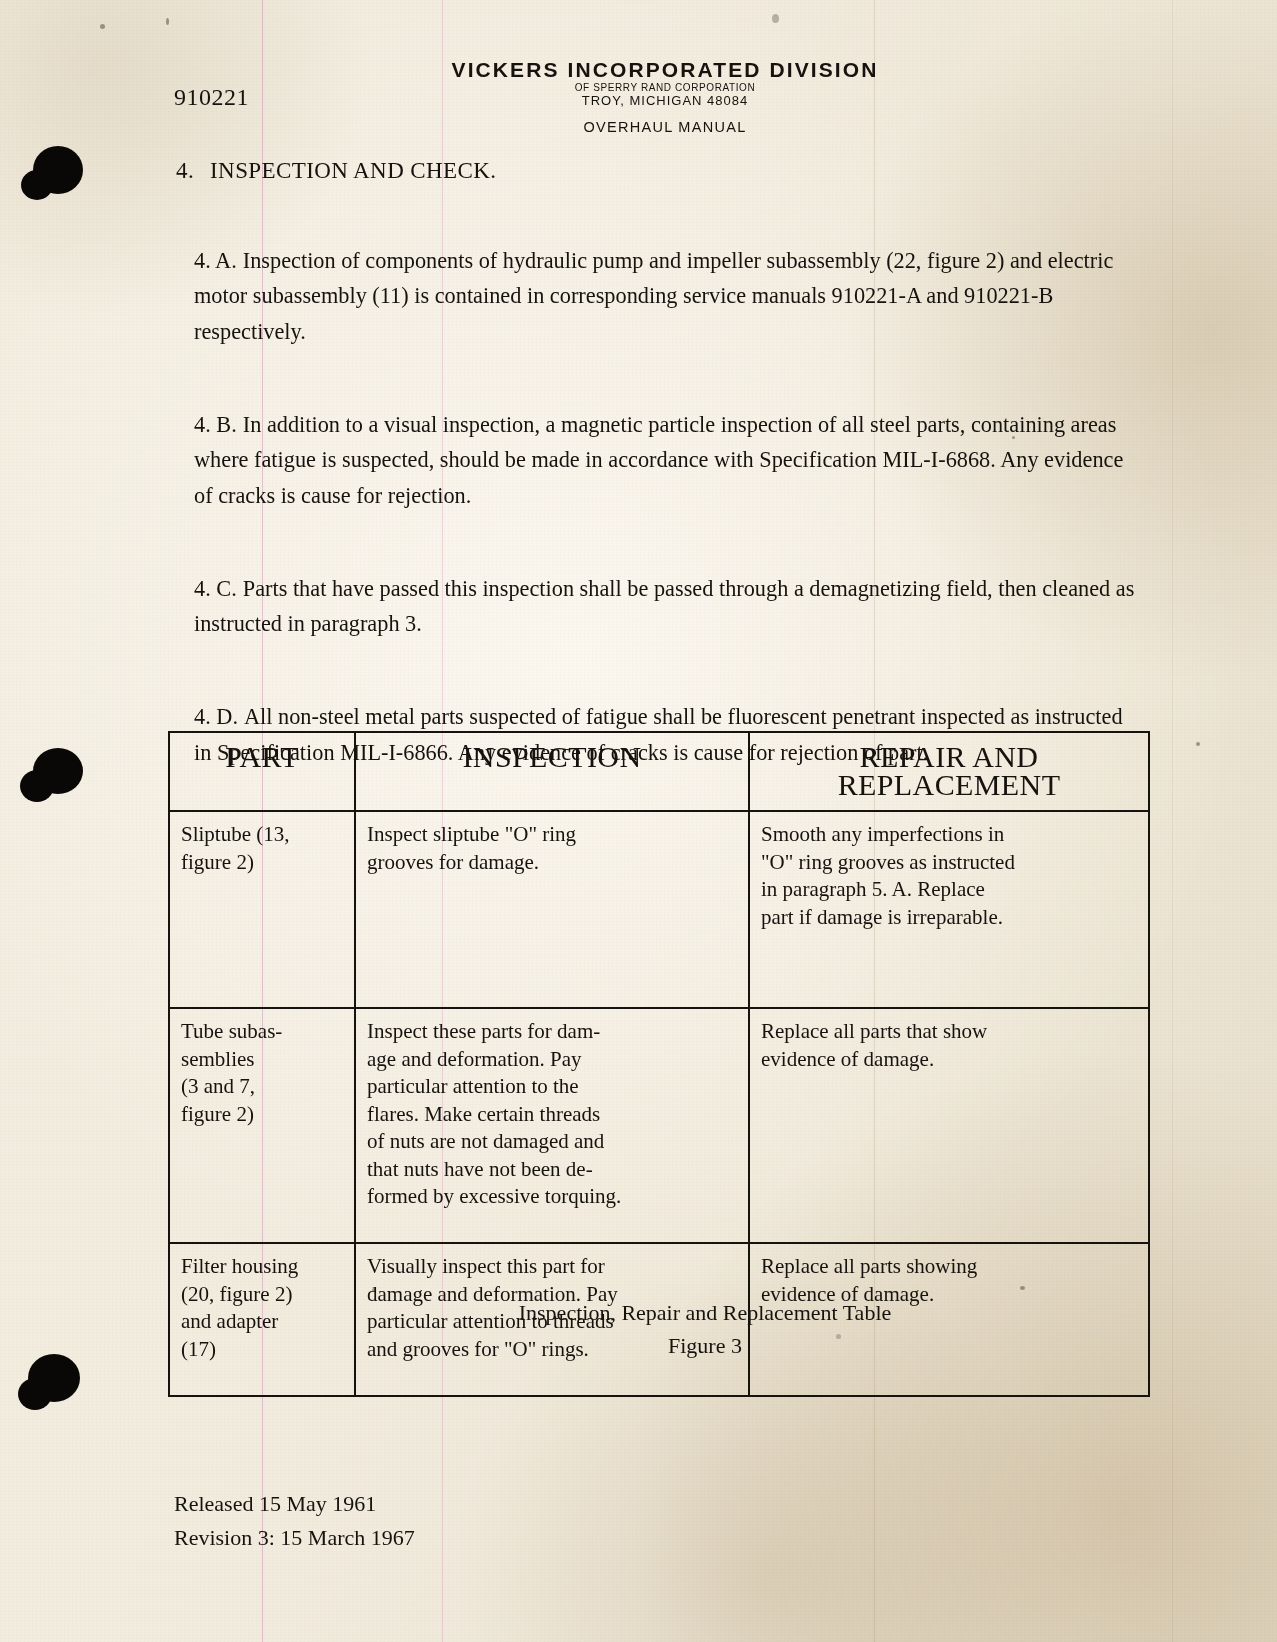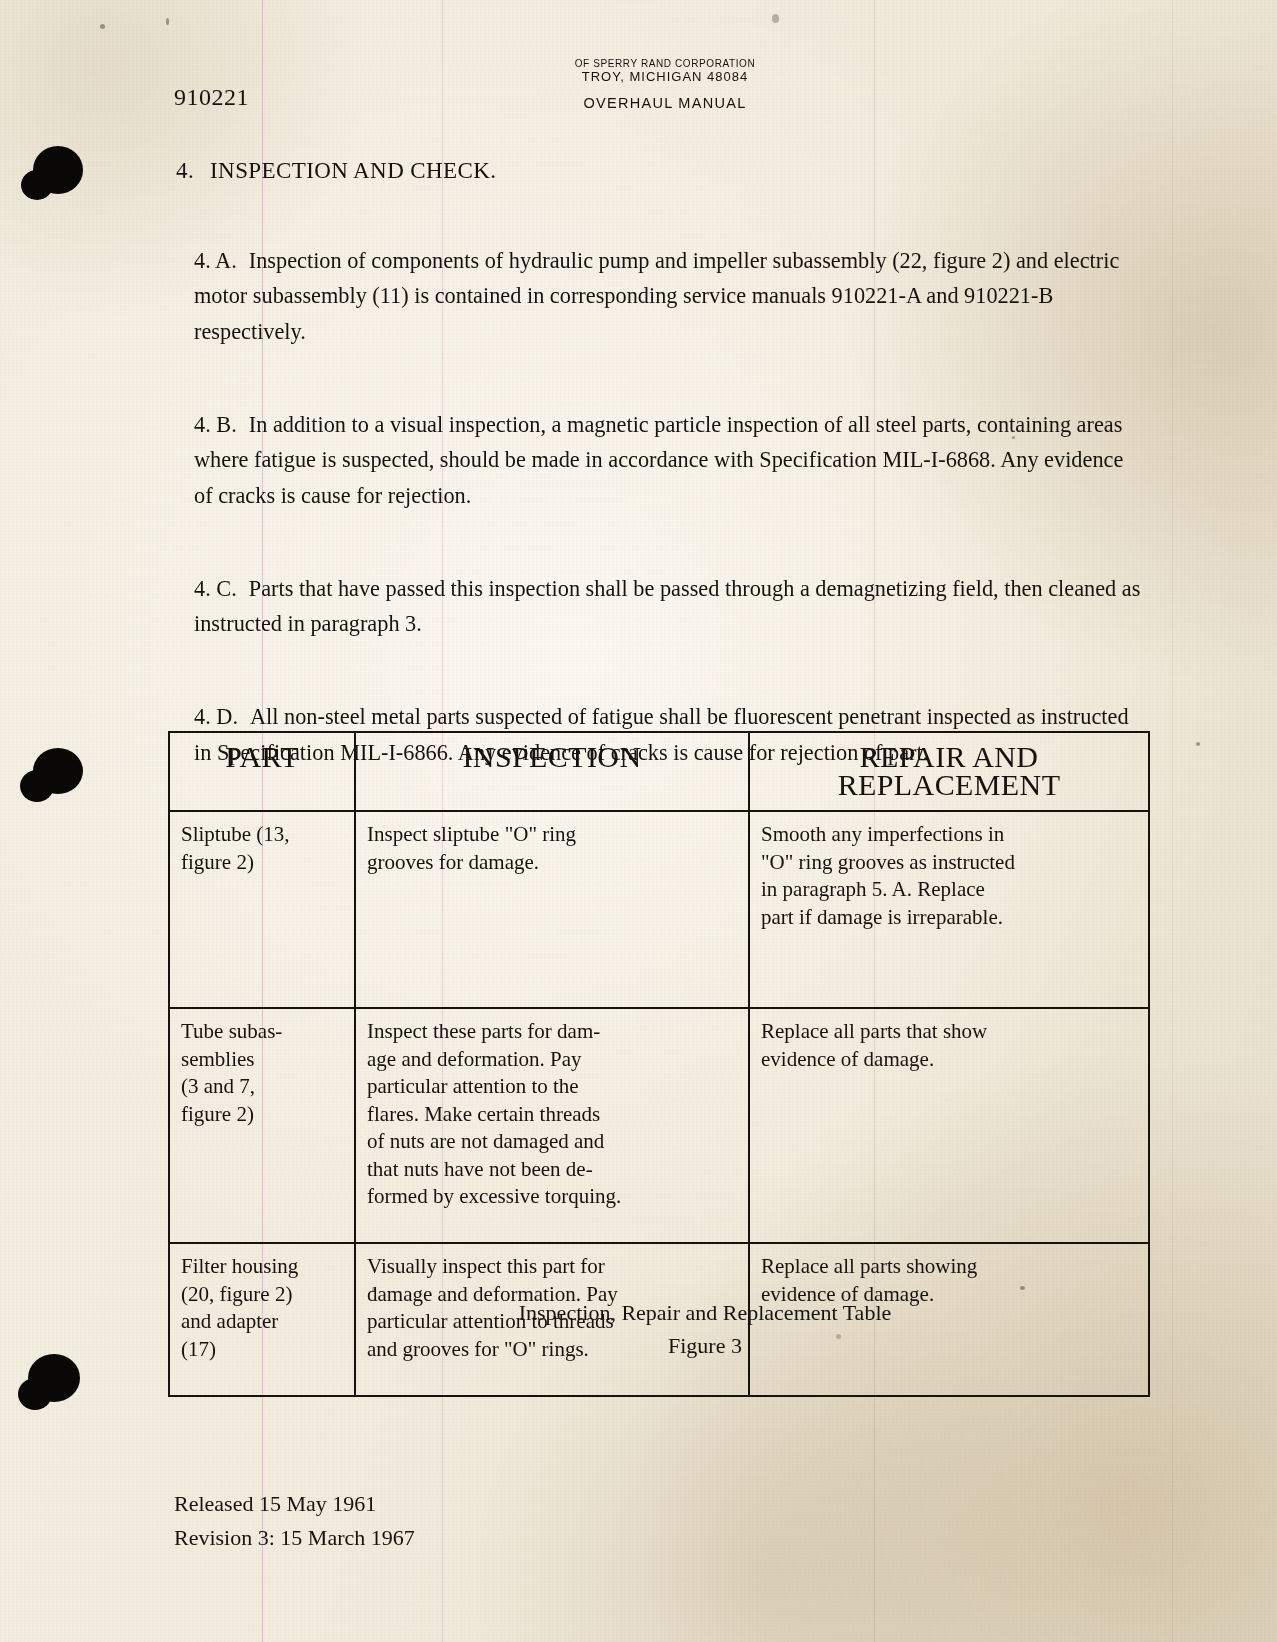--- a/index.html
+++ b/index.html
@@ -114,21 +114,21 @@
     width: 968px;
   }
   .para {
     font-size: 22.3px;
     line-height: 35.5px;
     margin-bottom: 22px;
     text-indent: -18px;
     padding-left: 18px;
     white-space: pre-line;
   }
-  .para .label { margin-right: 12px; }
+  .para .label { margin-right: 6px; }
 
   
   #ir-table {
     position: absolute;
     left: 168px;
     top: 731px;
     width: 980px;
     border-collapse: collapse;
     table-layout: fixed;
   }
@@ -220,20 +220,21 @@
   <div class="speck" style="left:656px; top:428px; width:3px; height:3px;"></div>
   <div class="speck" style="left:1012px; top:436px; width:3px; height:3px;"></div>
   <div class="speck" style="left:1196px; top:742px; width:4px; height:4px;"></div>
   <div class="speck" style="left:372px; top:1288px; width:4px; height:4px;"></div>
   <div class="speck" style="left:1020px; top:1286px; width:5px; height:4px;"></div>
   <div class="speck" style="left:836px; top:1334px; width:5px; height:5px; opacity:.6;"></div>
 
   <div id="doc-number">910221</div>
 
   <div id="company-block">
+    <div id="company-name">VICKERS INCORPORATED DIVISION</div>
     <div id="company-sub">OF SPERRY RAND CORPORATION</div>
     <div id="company-city">TROY, MICHIGAN 48084</div>
     <div id="manual-kind">OVERHAUL MANUAL</div>
   </div>
 
   <div id="section-title">
     <span class="num">4.</span><span>INSPECTION AND CHECK.</span>
   </div>
 
   <div id="paragraphs">

